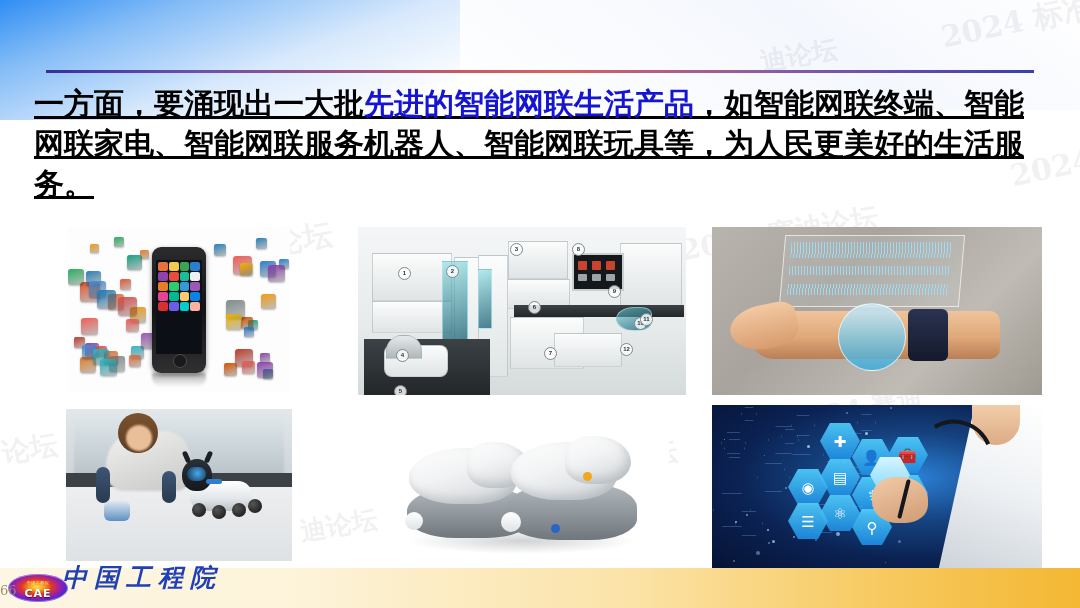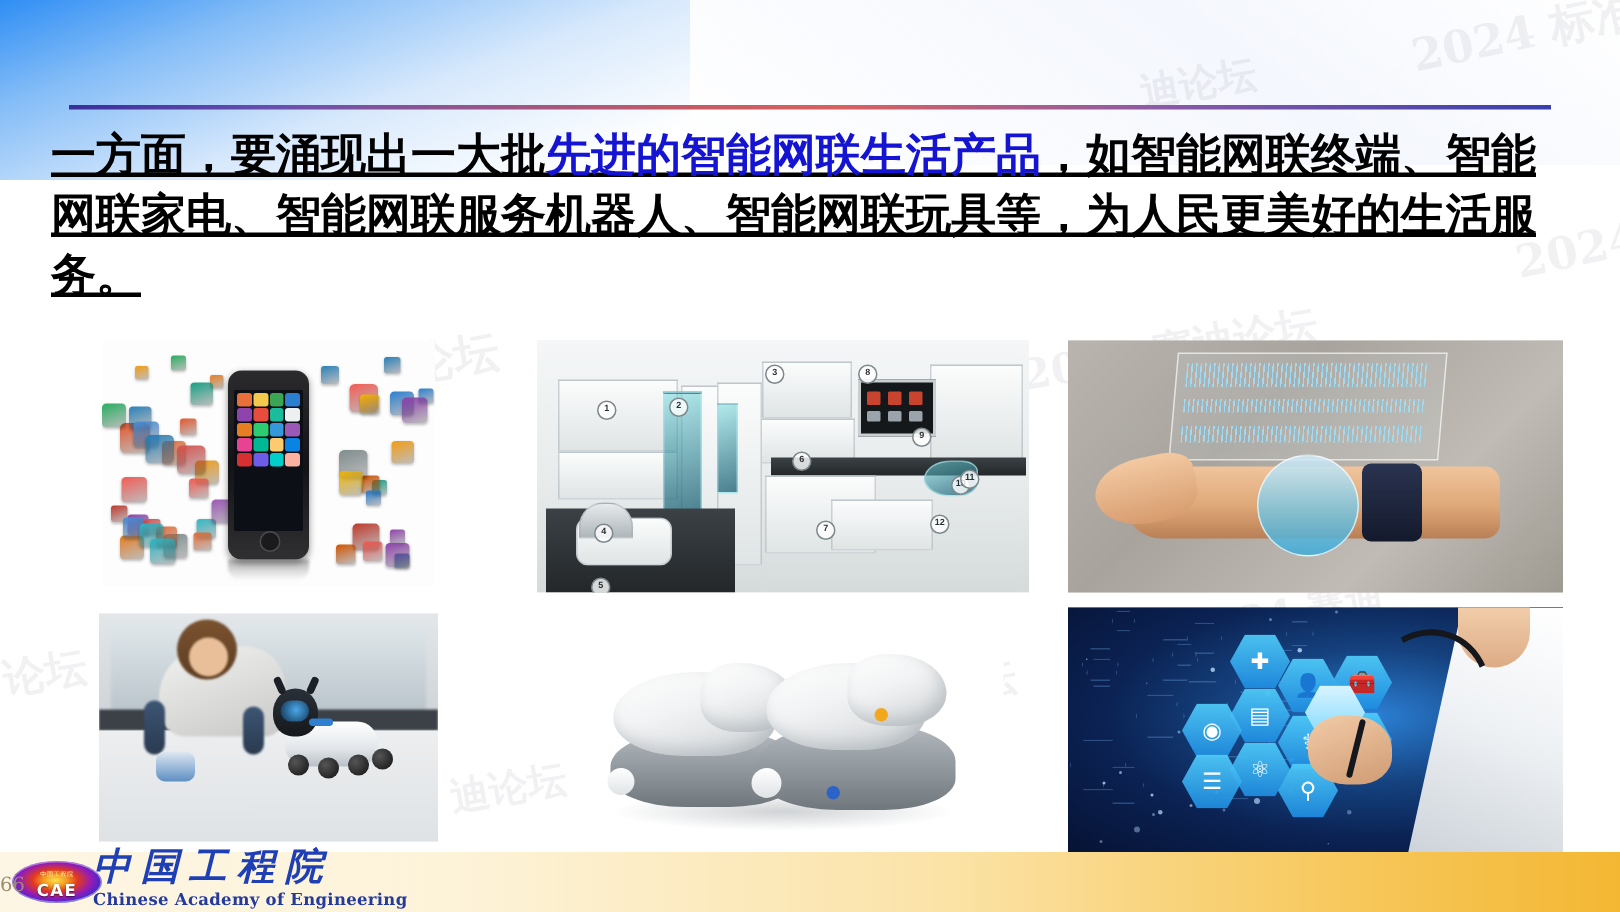--- a/index.html
+++ b/index.html
@@ -533,17 +533,16 @@
     <div class="md-tube2" style="left:190px;top:74px;height:40px;transform:rotate(14deg);"></div>
   </div>
 
   <div class="footer">
     <div class="footer-logo">
       <div class="cae-oval"></div>
       <div class="cae-mini">中国工程院</div>
       <div class="cae-txt">CAE</div>
     </div>
     <div class="footer-cn">中国工程院</div>
-    <div class="footer-en">Chinese Academy of Engineering</div>
     <div class="page-no">66</div>
   </div>
 
 </div>
 
 </body></html>

